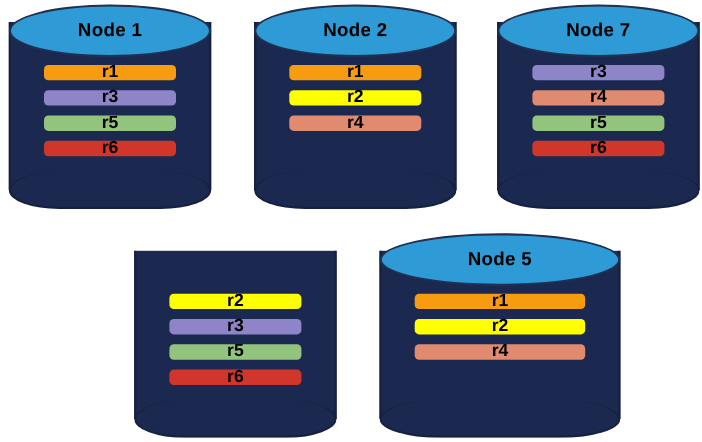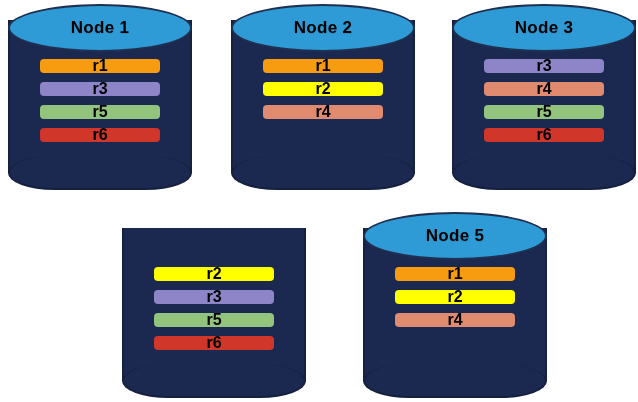--- a/index.html
+++ b/index.html
@@ -144,21 +144,21 @@
         </div>
         <div class="shard" style="background: rgb(224, 138, 112);">
           <span class="shard-label">r4</span>
         </div>
       </div>
     </div>
     <div class="node" style="left: 452px; top: 4px; width: 184px; height: 186px;">
       <div class="cyl-body" style="background: rgb(27, 41, 81);"></div>
       <div class="cyl-bottom" style="background: rgb(27, 41, 81);"></div>
       <div class="cyl-top" style="background: rgb(46, 155, 214);">
-        <span class="node-label">Node  3</span>
+        <span class="node-label">Node  7</span>
       </div>
       <div class="shards">
         <div class="shard" style="background: rgb(142, 133, 200);">
           <span class="shard-label">r3</span>
         </div>
         <div class="shard" style="background: rgb(224, 138, 112);">
           <span class="shard-label">r4</span>
         </div>
         <div class="shard" style="background: rgb(146, 196, 125);">
           <span class="shard-label">r5</span>
@@ -179,21 +179,21 @@
           <span class="shard-label">r3</span>
         </div>
         <div class="shard" style="background: rgb(146, 196, 125);">
           <span class="shard-label">r5</span>
         </div>
         <div class="shard" style="background: rgb(208, 55, 42);">
           <span class="shard-label">r6</span>
         </div>
       </div>
     </div>
-    <div class="node" style="left: 363px; top: 212px; width: 184px; height: 186px;">
+    <div class="node" style="left: 345px; top: 212px; width: 219px; height: 186px;">
       <div class="cyl-body" style="background: rgb(27, 41, 81);"></div>
       <div class="cyl-bottom" style="background: rgb(27, 41, 81);"></div>
       <div class="cyl-top" style="background: rgb(46, 155, 214);">
         <span class="node-label">Node  5</span>
       </div>
       <div class="shards">
         <div class="shard" style="background: rgb(247, 156, 16);">
           <span class="shard-label">r1</span>
         </div>
         <div class="shard" style="background: rgb(255, 255, 0);">

